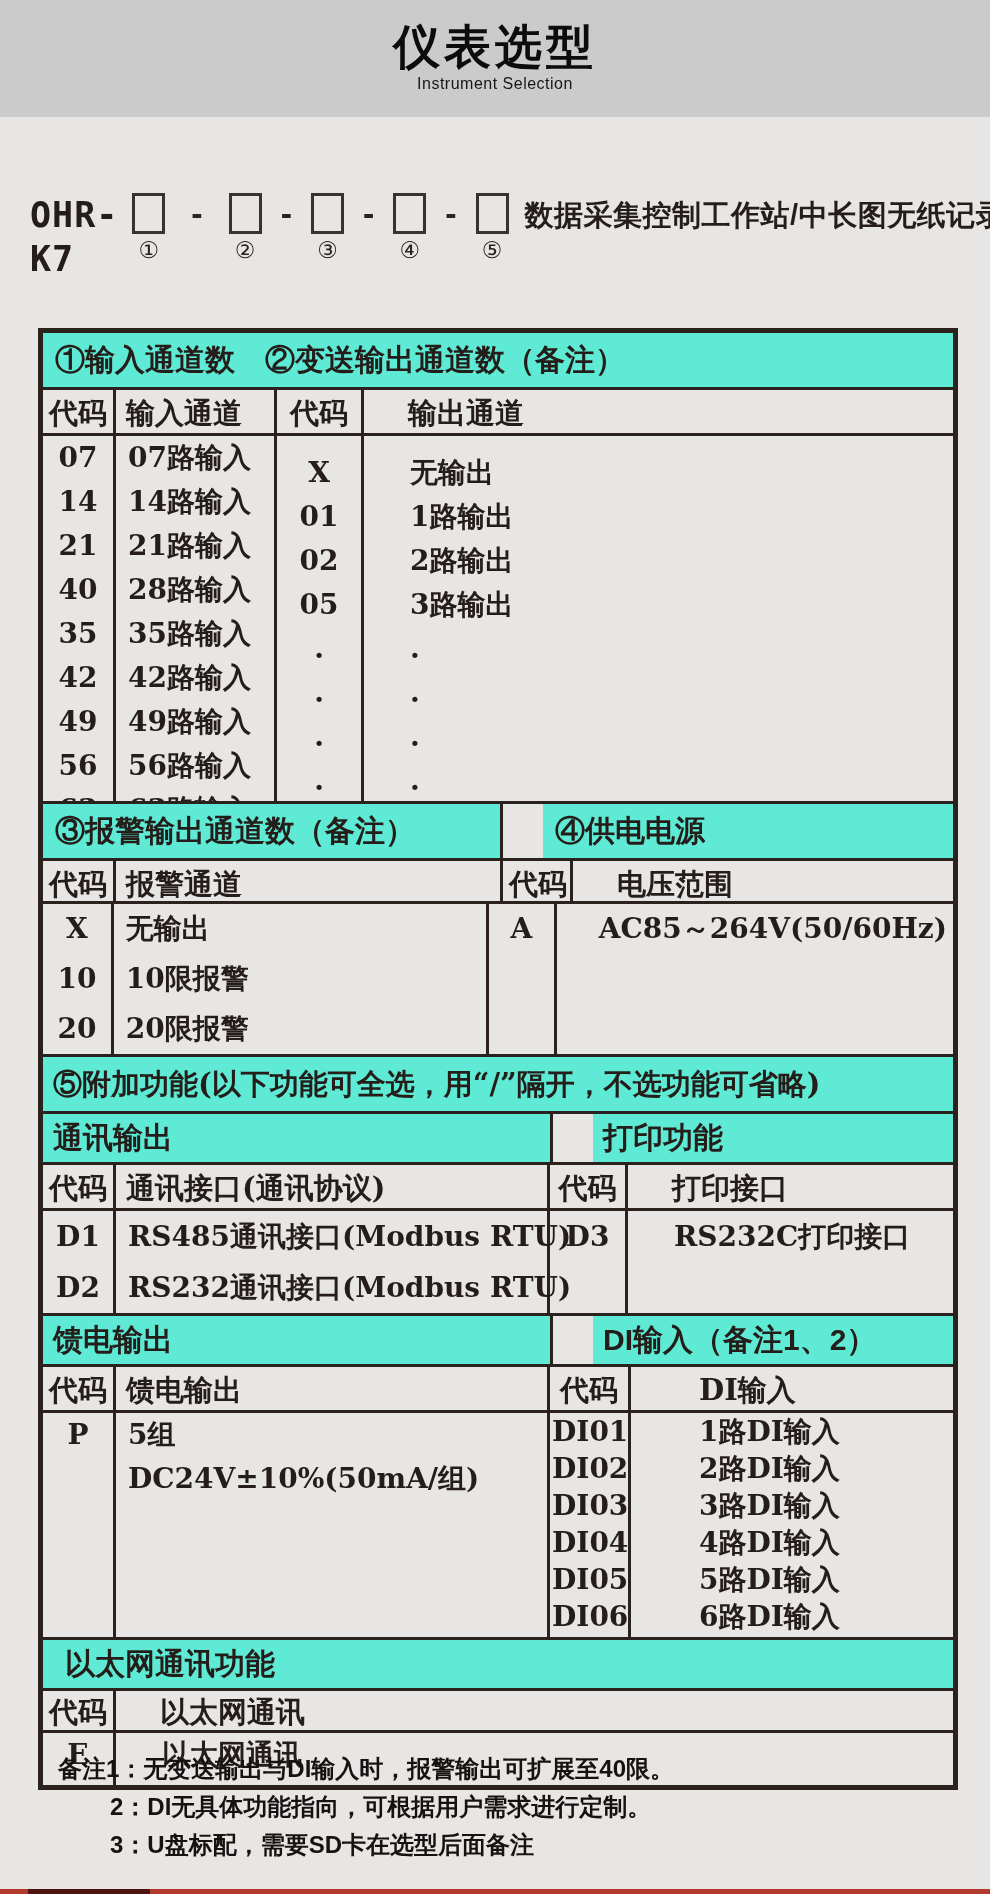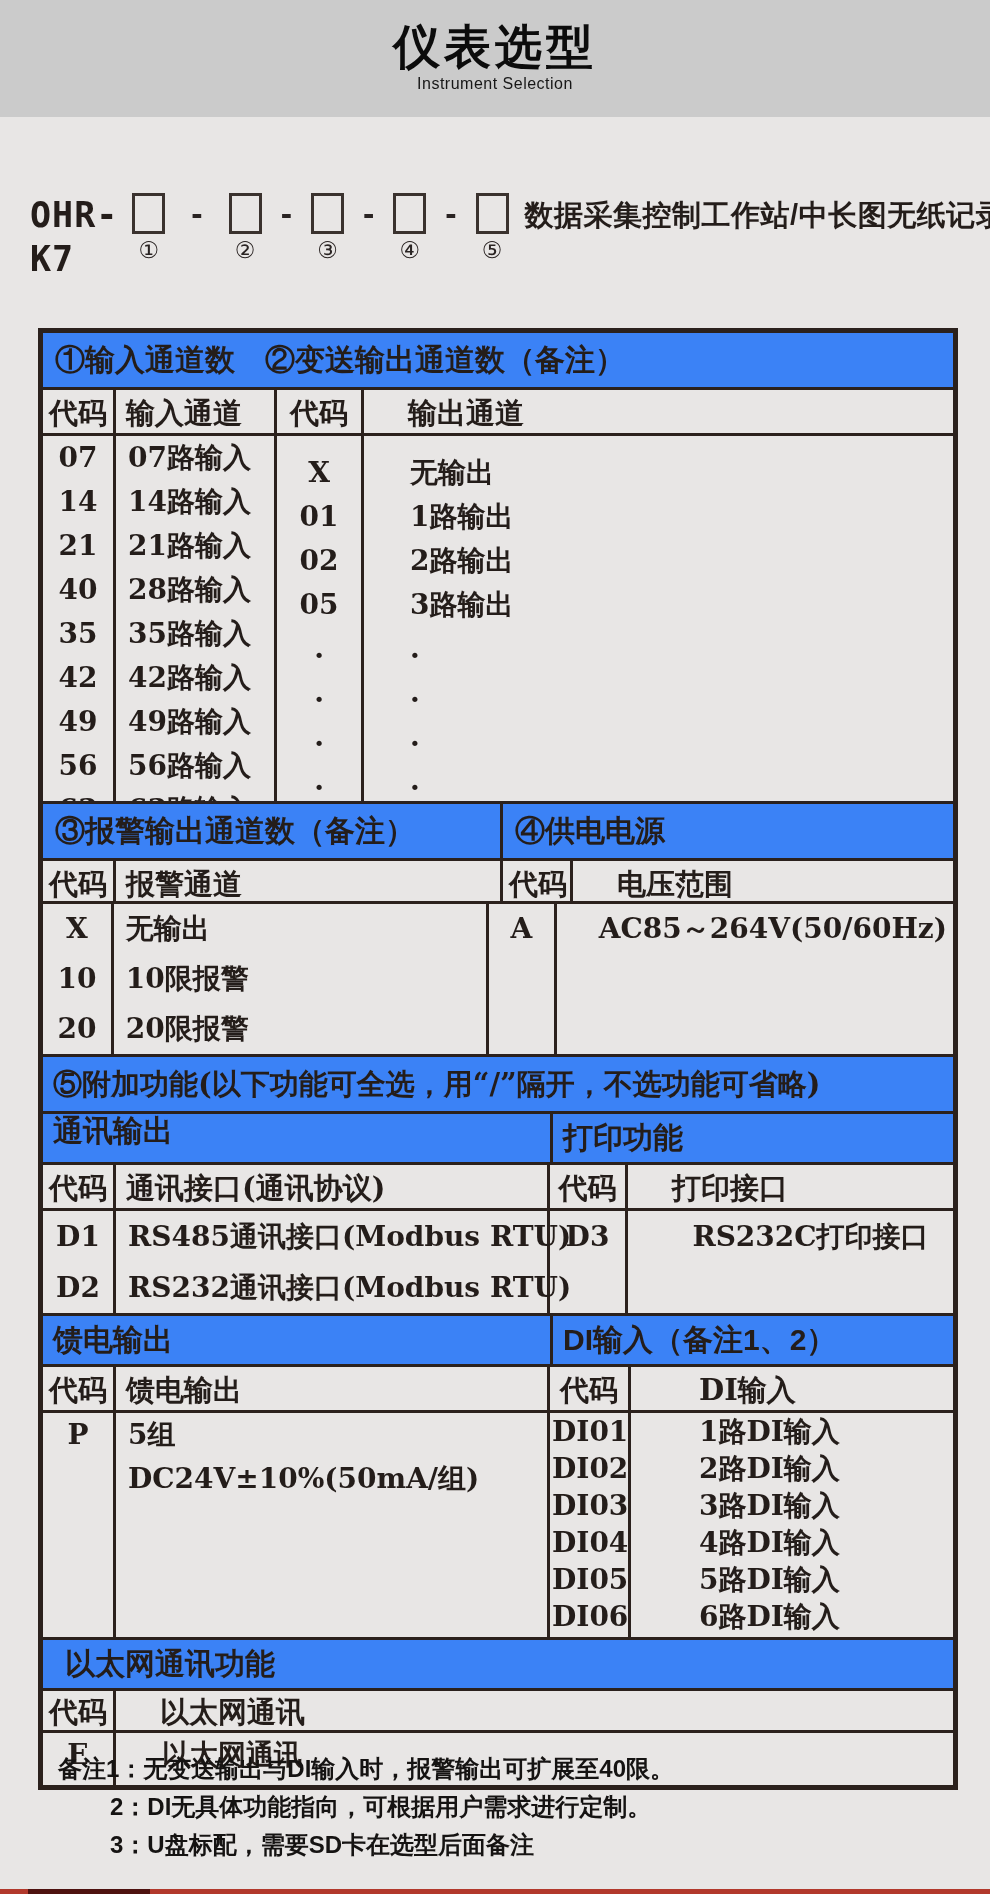--- a/index.html
+++ b/index.html
@@ -44,25 +44,25 @@
     font-size:29px; font-weight:700; line-height:44px; margin-left:16px;
     letter-spacing:0.5px; white-space:nowrap;
   }
   
   .tbl {
     position:absolute; left:38px; top:328px; width:920px;
     border:5px solid #2b211d; background:transparent;
     font-family:"DejaVu Serif","Liberation Serif",serif; font-weight:700;
   }
   .sec-title {
-    background:#3b82f6; border-bottom:3px solid #2b211d;
+    background:#5eead4; border-bottom:3px solid #2b211d;
     font-size:30px; line-height:34px; padding:10px 10px 10px 12px;
   }
   .bt { border-top:3px solid #2b211d; }
-  .split { display:flex; }
+  .split { display:flex;gap:40px; }
   .split > .part-l { border-right:3px solid #2b211d; }
   .cols { display:flex; }
   .col { border-right:3px solid #2b211d; }
   .col.last { border-right:none; flex:1;margin-left:34px; }
   .hb { border-bottom:3px solid #2b211d; }
   .cell {
     font-size:28px; line-height:36px; padding:4px 6px; white-space:nowrap;
   }
   .cell.code { text-align:center; padding:4px 2px; }
   .cell.lbl { padding-left:12px; }
@@ -210,21 +210,21 @@
       <div class="rowcell cell code" style="line-height:42px;">A</div>
     </div>
     <div class="col last">
       <div class="rowcell cell lbl" style="line-height:42px; padding-left:8px;">AC85～264V(50/60Hz)</div>
     </div>
   </div>
 
   <div class="sec-title bt" style="font-size:29px; padding-left:10px;">⑤附加功能(以下功能可全选，用“/”隔开，不选功能可省略)</div>
 
   <div class="split hb">
-    <div class="part-l sec-title" style="width:510px; border-bottom:none; padding:0 10px;">通讯输出</div>
+    <div class="part-l sec-title" style="width:510px; border-bottom:none; padding:7px 10px;">通讯输出</div>
     <div class="sec-title" style="flex:1; border-bottom:none; padding:7px 10px;">打印功能</div>
   </div>
   <div class="cols hb" style="height:46px;">
     <div class="col head-cell code" style="width:73px;">代码</div>
     <div class="col head-cell lbl" style="width:434px;">通讯接口(通讯协议)</div>
     <div class="col head-cell code" style="width:78px;">代码</div>
     <div class="col last head-cell lbl">打印接口</div>
   </div>
   <div class="cols" style="min-height:94px;">
     <div class="col" style="width:73px;">
@@ -232,21 +232,21 @@
       <div class="rowcell cell code" style="line-height:43px;">D2</div>
     </div>
     <div class="col" style="width:434px;">
       <div class="rowcell cell lbl" style="line-height:43px;">RS485通讯接口(Modbus RTU)</div>
       <div class="rowcell cell lbl" style="line-height:43px;">RS232通讯接口(Modbus RTU)</div>
     </div>
     <div class="col" style="width:78px;">
       <div class="rowcell cell code" style="line-height:43px;">D3</div>
     </div>
     <div class="col last">
-      <div class="rowcell cell lbl" style="line-height:43px;text-align:center;">RS232C打印接口</div>
+      <div class="rowcell cell lbl" style="line-height:43px;">RS232C打印接口</div>
     </div>
   </div>
 
   <div class="split bt hb">
     <div class="part-l sec-title" style="width:510px; border-bottom:none; padding:7px 10px;">馈电输出</div>
     <div class="sec-title" style="flex:1; border-bottom:none; padding:7px 10px; font-family:'Liberation Sans','DejaVu Sans',sans-serif;">DI输入（备注1、2）</div>
   </div>
   <div class="cols hb" style="height:46px;">
     <div class="col head-cell code" style="width:73px;">代码</div>
     <div class="col head-cell lbl" style="width:434px;">馈电输出</div>

